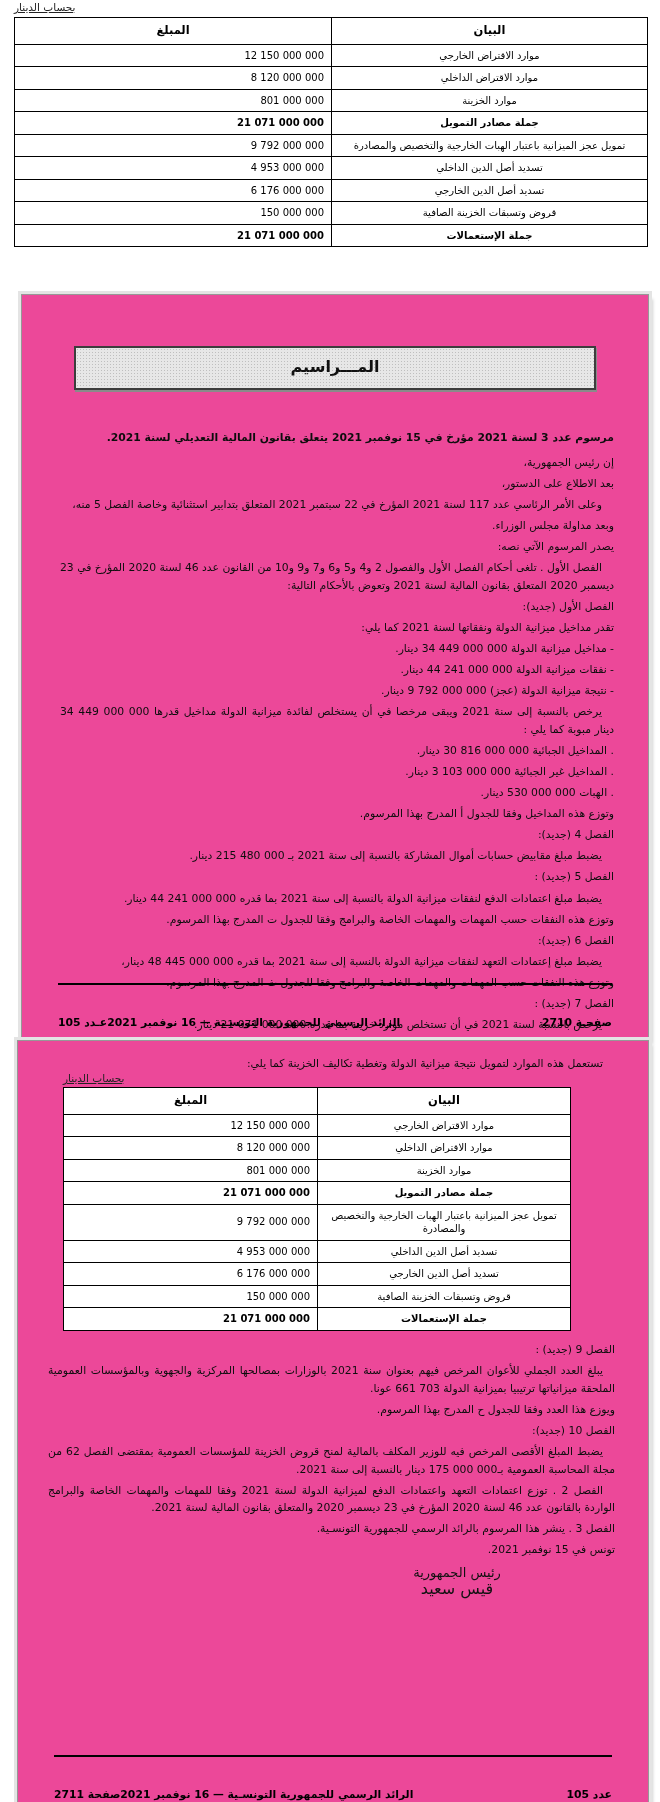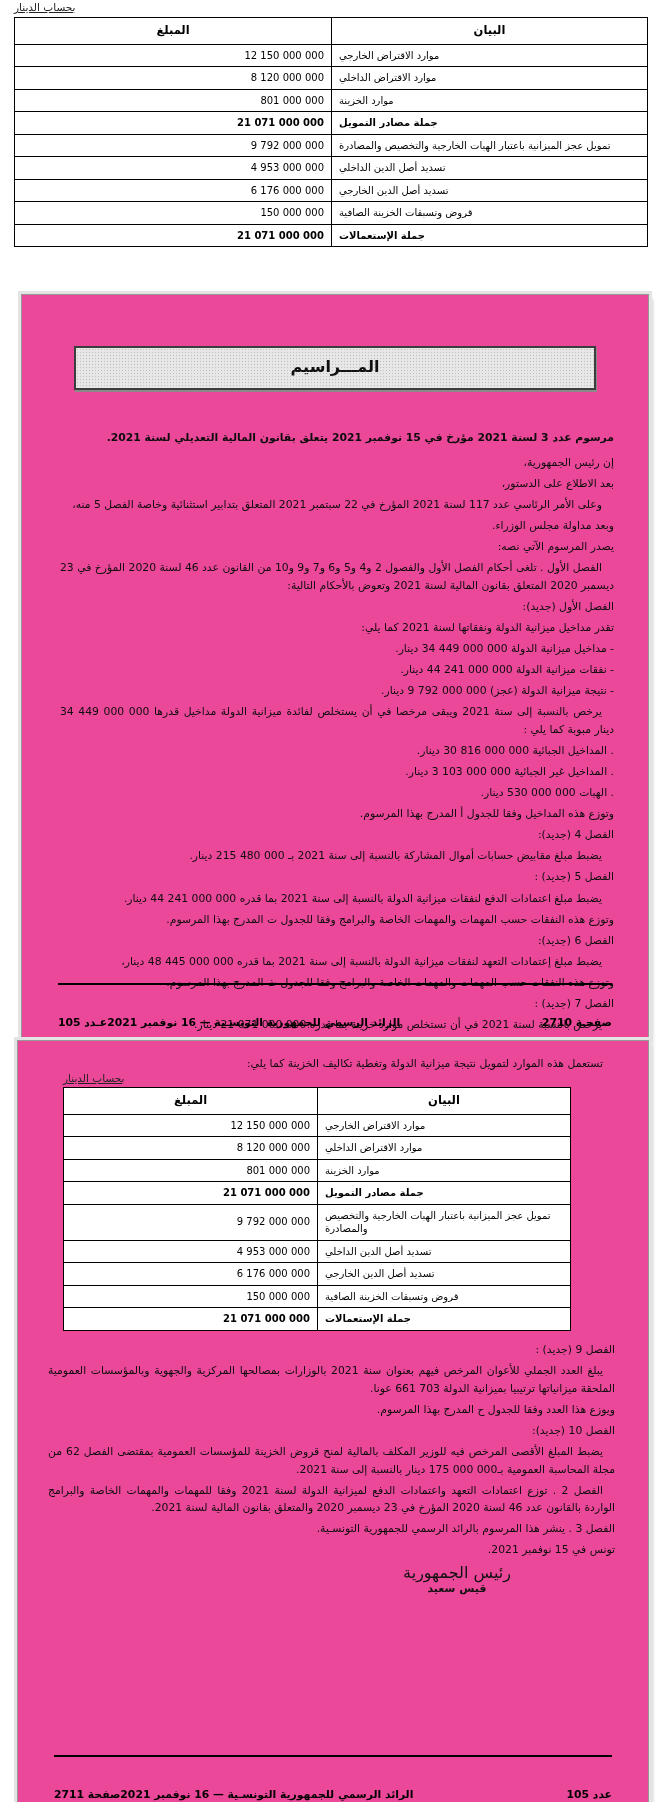--- a/index.html
+++ b/index.html
@@ -17,21 +17,21 @@
   
   table.budget{
     position:absolute;border-collapse:collapse;table-layout:fixed;
     direction:rtl;background:#fff;
   }
   table.budget th, table.budget td{
     border:1px solid #000;font-size:10px;line-height:13.5px;
     padding:4px 7px;vertical-align:middle;color:#000;
   }
   table.budget th{font-weight:bold;text-align:center;font-size:11.5px;padding:6px 4px;}
-  td.desc{text-align:left;}
+  td.desc{text-align:center;}
   td.amount{direction:ltr;text-align:right;white-space:nowrap;padding-left:4px;padding-right:9px;}
   tr.total td{font-weight:bold;}
   #table1{left:14px;top:17px;width:633px;}
   #table1 col.c-desc{width:316px;} #table1 col.c-amt{width:317px;}
   #table2{left:45px;top:46px;width:507px;}
   #table2 col.c-desc{width:253px;} #table2 col.c-amt{width:254px;}
   
   .page{
     position:absolute;background:#ec4899;
     border:1px solid #979797;
@@ -53,22 +53,22 @@
   .textcol{position:absolute;}
   #text1{top:134px;right:34px;left:38px;}
   #intro2{top:14px;right:33px;left:30px;position:absolute;}
   #text2{top:300px;right:33px;left:30px;}
   .p{font-size:10.8px;line-height:17.6px;margin:0 0 3.5px;text-align:right;color:#0d0d0d;}
   .p.b{font-weight:bold;}
   .p.just{text-align:justify;text-align-last:right;text-indent:12px;}
   .p.gap{margin-bottom:7px;}
   
   .signature{width:140px;margin:6px 88px 0 0;text-align:center;}
-  .signature .sig-title{font-size:16px;line-height:16px;text-align:center;}
-  .signature .sig-name{font-size:11px;font-weight:bold;line-height:16px;}
+  .signature .sig-title{font-size:13px;line-height:16px;text-align:center;}
+  .signature .sig-name{font-size:16px;font-weight:normal;line-height:16px;}
   
   .footer{
     position:absolute;left:36px;right:36px;
     border-top:2px solid #000;padding-top:7px;
     display:flex;justify-content:space-between;align-items:baseline;
     font-size:10.8px;font-weight:bold;color:#000;
   }
   #footer1{top:688px;}
   #footer2{top:714px;}
   .footer .mid{text-align:left;flex:1;}

